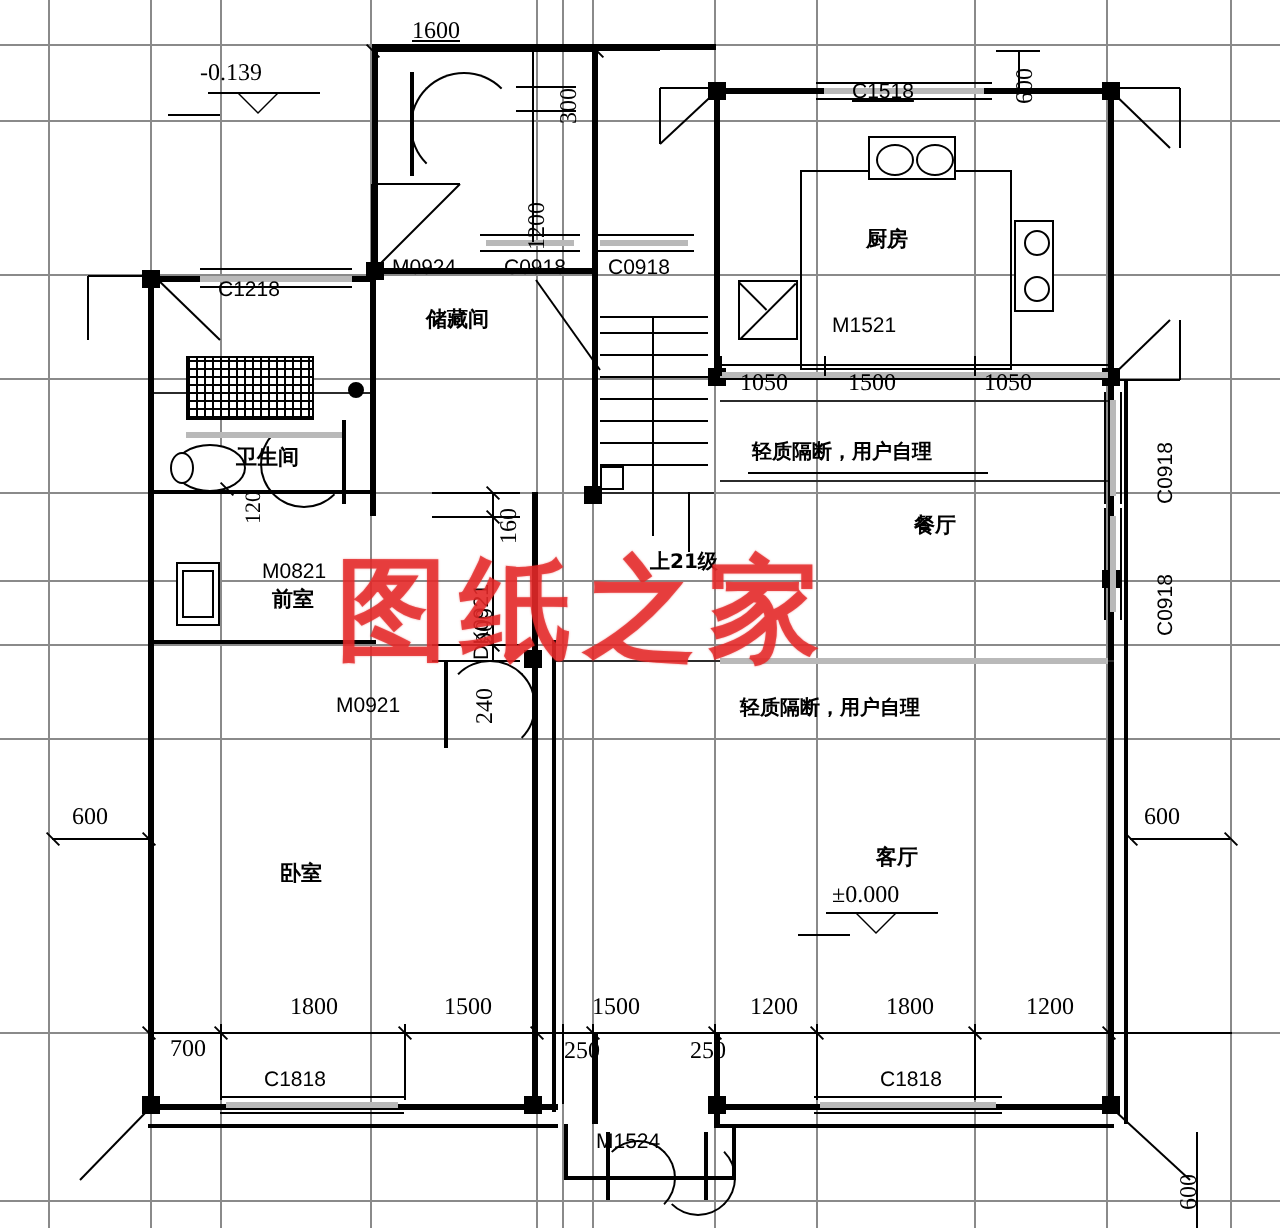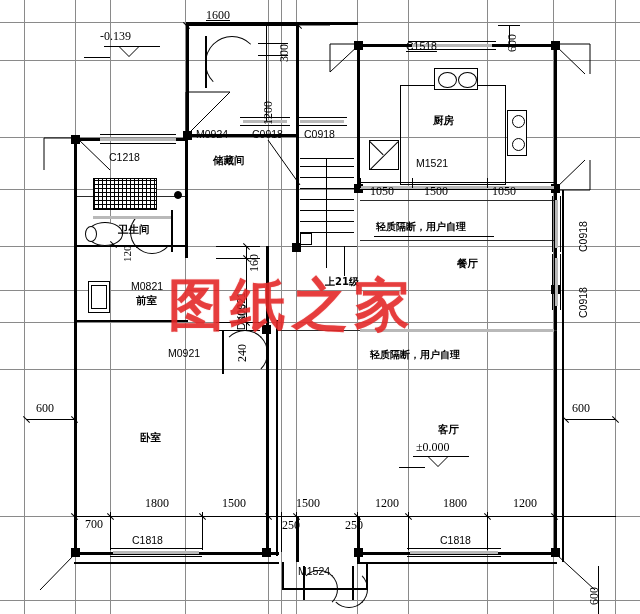--- a/index.html
+++ b/index.html
@@ -245,22 +245,22 @@
 
   <div class="lbl-cn" style="left:376px;top:222px;font-size:10px;">轻质隔断，用户自理</div>
   <div class="ln hl" style="left:374px;top:236px;width:120px;"></div>
   <div class="lbl-cn" style="left:370px;top:350px;font-size:10px;">轻质隔断，用户自理</div>
   <div class="lbl-cn" style="left:325px;top:277px;font-size:10px;text-align:center;">上21级</div>
   <div class="ln vl" style="left:344px;top:246px;height:30px;"></div>
 
   <div class="lbl" style="left:196px;top:129px;">M0924</div>
   <div class="lbl" style="left:252px;top:129px;">C0918</div>
   <div class="lbl" style="left:304px;top:129px;">C0918</div>
-  <div class="lbl" style="left:109px;top:152px;">C1218</div>
-  <div class="lbl" style="left:406px;top:41px;text-decoration:underline;">C1518</div>
+  <div class="lbl" style="left:109px;top:140px;">C1218</div>
+  <div class="lbl" style="left:426px;top:41px;text-decoration:underline;">C1518</div>
   <div class="lbl" style="left:416px;top:158px;">M1521</div>
   <div class="lbl" style="left:131px;top:281px;">M0821</div>
   <div class="lbl" style="left:168px;top:348px;">M0921</div>
   <div class="lbl" style="left:298px;top:566px;">M1524</div>
   <div class="lbl" style="left:132px;top:535px;">C1818</div>
   <div class="lbl" style="left:440px;top:535px;">C1818</div>
 
   <div class="dimv" style="left:236px;top:330px;font-size:10.5px;font-family:'Liberation Sans',sans-serif;">DK0921</div>
   <div class="dimv" style="left:578px;top:252px;font-size:10.5px;font-family:'Liberation Sans',sans-serif;">C0918</div>
   <div class="dimv" style="left:578px;top:318px;font-size:10.5px;font-family:'Liberation Sans',sans-serif;">C0918</div>

